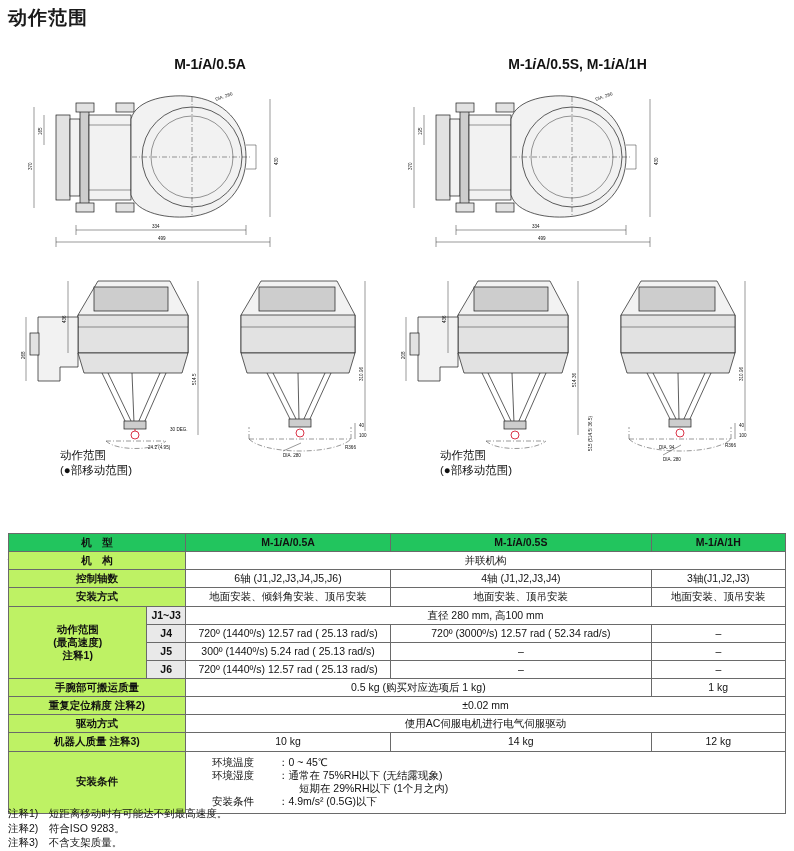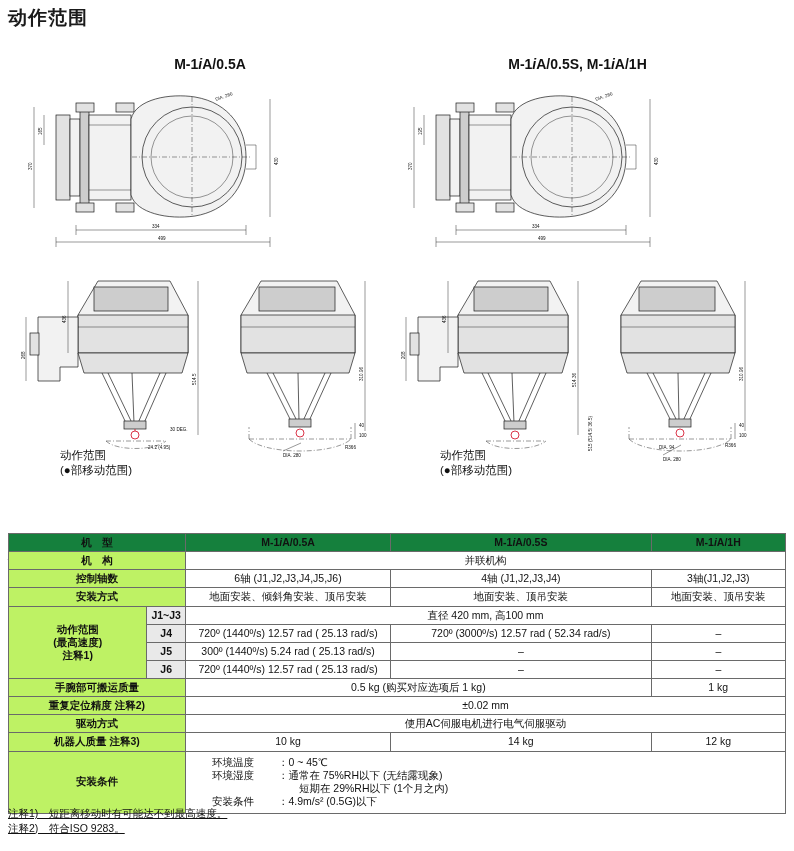--- a/index.html
+++ b/index.html
@@ -66,21 +66,21 @@
     font-size: 10.5px;
     color: #111;
   }
   #spec-table td, #spec-table th {
     border: 1px solid #6a6a6a;
     padding: 2px 4px;
     vertical-align: middle;
     line-height: 1.25;
   }
   #spec-table .hdr {
-    background: #15803d;
+    background: #22c55e;
     font-weight: 700;
     text-align: center;
   }
   #spec-table .lbl {
     background: #bef264;
     font-weight: 700;
     text-align: center;
     white-space: nowrap;
   }
   #spec-table .sub {
@@ -94,21 +94,21 @@
   #spec-table .l { text-align: left; }
 
   
   #notes {
     position: absolute;
     left: 8px; top: 806px;
     font-size: 10.5px;
     line-height: 14.5px;
     color: #111;
   }
-  #notes div { white-space: nowrap; text-decoration: underline; }
+  #notes div { white-space: nowrap; }
 
   
   #watermark {
     position: absolute;
     left: 12px; top: 752px;
     width: 150px; height: 80px;
     opacity: 0.28;
     pointer-events: none;
   }
   #watermark .wm-text {
@@ -383,21 +383,21 @@
         <td class="c">地面安装、顶吊安装</td>
       </tr>
 
       <tr>
         <td class="lbl" rowspan="4" style="width:139px;">
           <div>动作范围</div>
           <div>(最高速度)</div>
           <div>注释1)</div>
         </td>
         <td class="sub">J1~J3</td>
-        <td class="c" colspan="3">直径 420 mm, 高100 mm</td>
+        <td class="c" colspan="3">直径 280 mm, 高100 mm</td>
       </tr>
       <tr>
         <td class="sub">J4</td>
         <td class="c">720º (1440º/s) 12.57 rad ( 25.13 rad/s)</td>
         <td class="c">720º (3000º/s) 12.57 rad ( 52.34 rad/s)</td>
         <td class="c">–</td>
       </tr>
       <tr>
         <td class="sub">J5</td>
         <td class="c">300º (1440º/s)  5.24 rad ( 25.13 rad/s)</td>
@@ -451,15 +451,16 @@
           </div>
         </td>
       </tr>
     </tbody>
   </table>
 
 
   <div id="notes">
     <div>注释1)　短距离移动时有可能达不到最高速度。</div>
     <div>注释2)　符合ISO 9283。</div>
+    <div>注释3)　不含支架质量。</div>
   </div>
 
 </div>
 
 </body></html>

